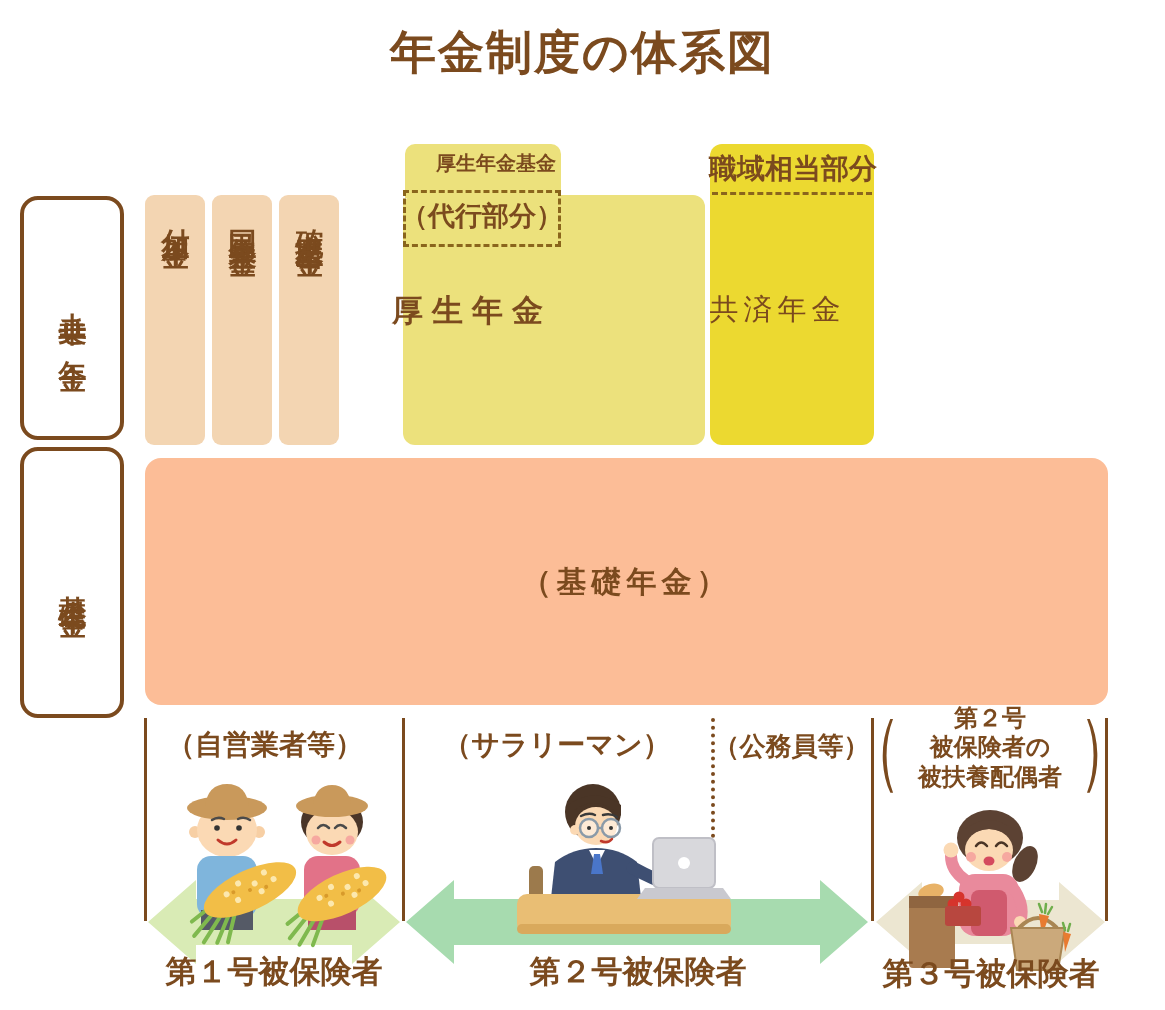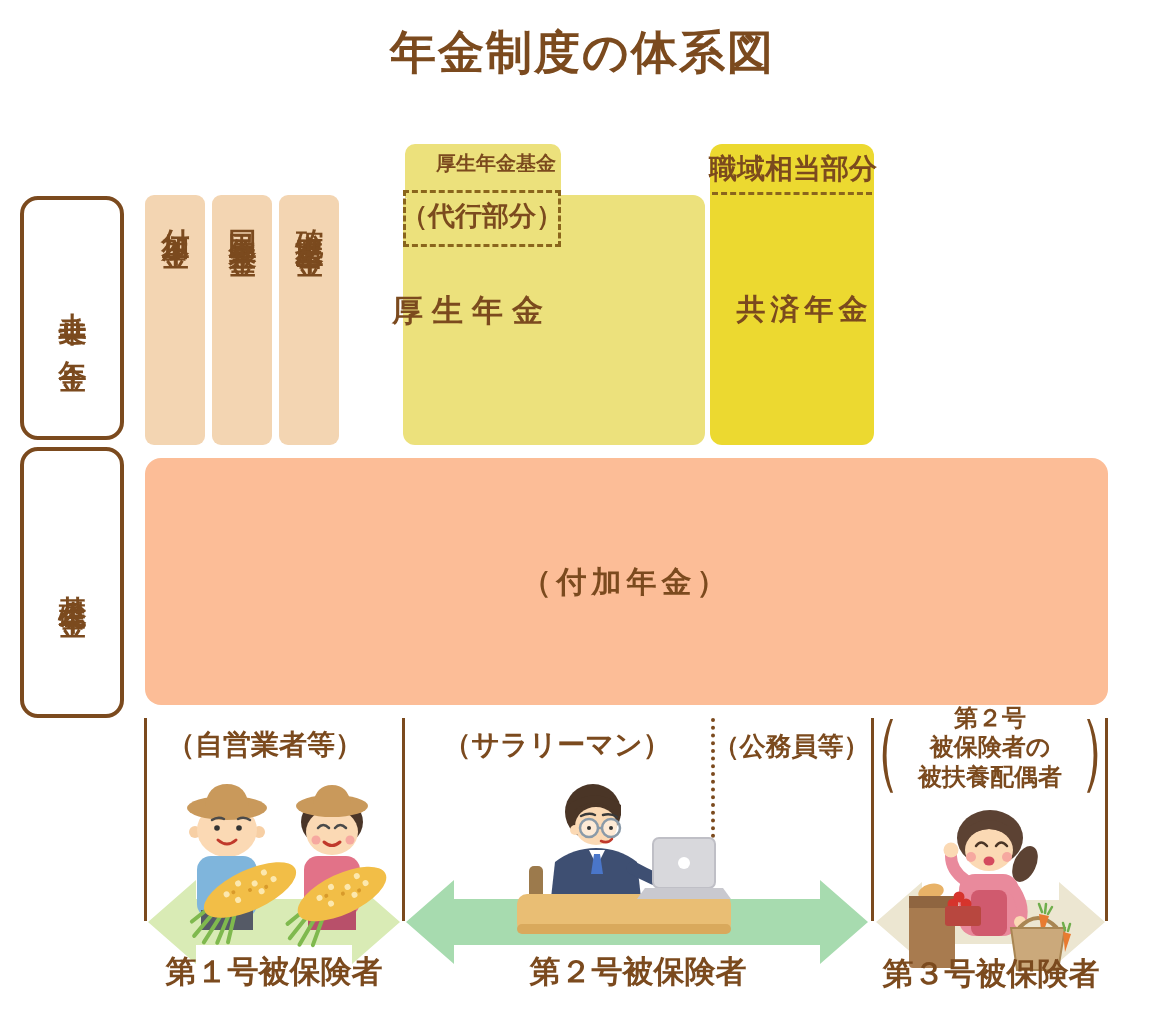--- a/index.html
+++ b/index.html
@@ -27,21 +27,21 @@
   #kosei-main{left:403px;top:195px;width:302px;height:250px;background:var(--kosei-yellow,#ece17c);border-radius:12px;}
   #kosei-fund-label{left:412px;top:150px;width:182px;font-size:20px;font-weight:bold;white-space:nowrap;margin-left:24px;}
   #daiko-box{left:403px;top:190px;width:158px;height:57px;border:3px dashed var(--dash-brown,#8a651c);
     box-sizing:border-box;display:flex;justify-content:center;align-items:flex-start;padding-top:5px;
     font-size:27px;font-weight:bold;white-space:nowrap;}
   #kosei-label{left:383px;top:290px;width:302px;text-align:left;font-size:31px;font-weight:bold;letter-spacing:9px;text-indent:9px;}
   
   #kyosai-box{left:710px;top:144px;width:164px;height:301px;background:var(--kyosai-gold,#ecd930);border-radius:12px;}
   #shokuiki-label{left:688px;top:150px;width:210px;text-align:center;font-size:28px;font-weight:bold;white-space:nowrap;}
   #kyosai-dash{left:712px;top:192px;width:160px;height:0;border-top:3px dashed var(--dash-brown,#8a651c);}
-  #kyosai-label{left:720px;top:290px;width:164px;text-align:center;font-size:29px;font-weight:bold;letter-spacing:5px;text-indent:5px;}
+  #kyosai-label{left:693px;top:290px;width:164px;text-align:center;font-size:29px;font-weight:normal;letter-spacing:5px;text-indent:5px;}
   
   #base-box{left:145px;top:458px;width:963px;height:247px;background:var(--base-salmon,#fcbd97);border-radius:16px;
     display:flex;flex-direction:column;align-items:center;justify-content:center;
     font-size:30px;font-weight:bold;letter-spacing:5px;line-height:1.5;text-align:center;}
   
   .vline{width:0;border-left:3px solid var(--line-brown,#7b4a1e);top:718px;height:203px;z-index:1;}
   #vl1{left:144px;} #vl2{left:402px;} #vl3{left:871px;} #vl4{left:1105px;}
   #vl-dot{left:711px;top:718px;height:120px;width:0;border-left:4px dotted var(--line-brown,#7b4a1e);z-index:1;}
   
   .cat{top:726px;font-size:28px;font-weight:bold;text-align:center;white-space:nowrap;z-index:3;}
@@ -99,21 +99,21 @@
     <span>（代行部分）</span>
   </div>
   <div class="abs" id="kosei-label">厚生年金</div>
 
   <div class="abs" id="kyosai-box"></div>
   <div class="abs" id="kyosai-dash"></div>
   <div class="abs" id="shokuiki-label">職域相当部分</div>
   <div class="abs" id="kyosai-label">共済年金</div>
 
   <div class="abs" id="base-box">
-    <span>（付加年金）</span>
+    <span>（基礎年金）</span>
   </div>
 
   <div class="abs vline" id="vl1"></div>
   <div class="abs vline" id="vl2"></div>
   <div class="abs" id="vl-dot"></div>
   <div class="abs vline" id="vl3"></div>
   <div class="abs vline" id="vl4"></div>
 
   <div class="abs cat" id="cat1">（自営業者等）</div>
   <div class="abs cat" id="cat3">（公務員等）</div>

